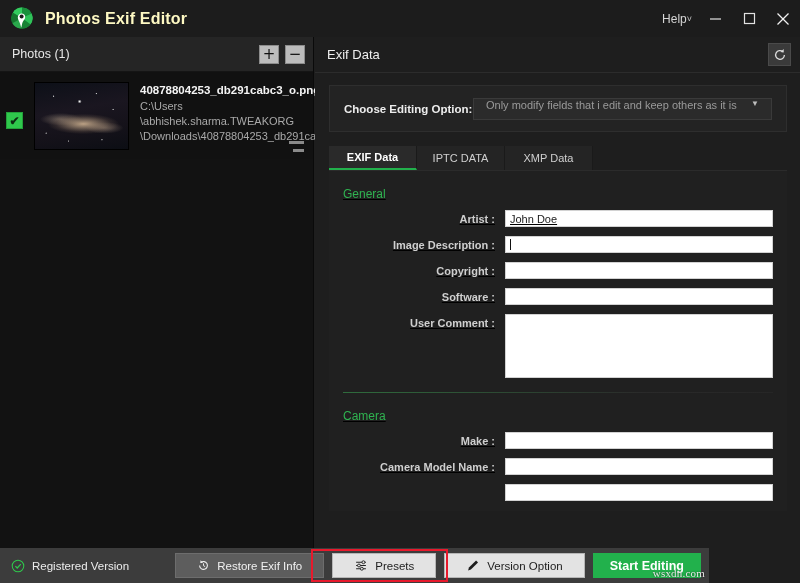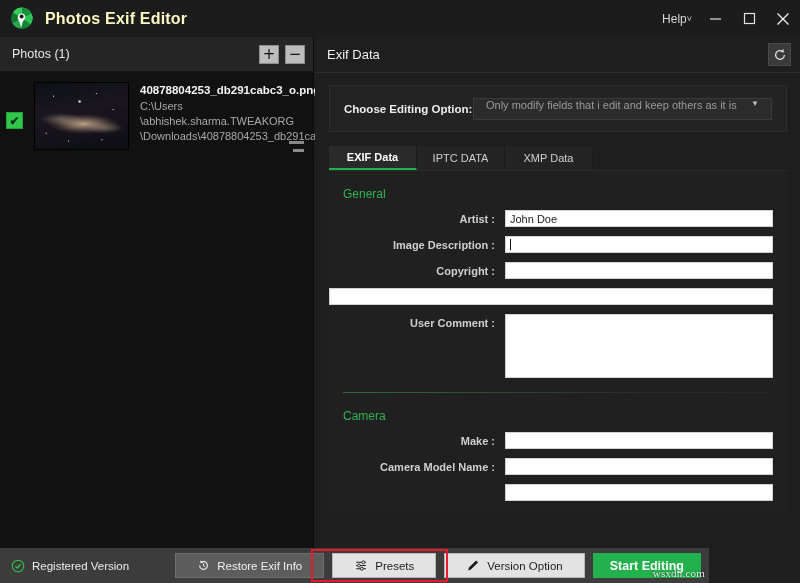--- a/index.html
+++ b/index.html
@@ -128,21 +128,21 @@
     padding: 0 14px; display: flex; align-items: center; justify-content: center;
     font-size: 11px; color: #cfcfcf; background: #242424;
     border-right: 1px solid #1a1a1a; min-width: 88px;
   }
   .tab.active {
     color: #ffffff; font-weight: bold; background: #2a2a2a;
     border-bottom: 2px solid #22b14c;
   }
   .tab-body {
     margin: 0 13px 0 14px; height: 341px; background: #202020;
-    border-top: 1px solid #2b2b2b; overflow: hidden; position: relative;
+    border-top: 1px solid #2b2b2b; overflow: hidden; position: relative; text-decoration: underline;
   }
   .sec-title {
     color: #2fb350; font-size: 12px; margin: 16px 0 0 14px; font-weight: normal;
   }
   .frow { display: flex; align-items: flex-start; margin-top: 9px; padding-right: 14px; }
   .frow .lab {
     width: 176px; text-align: right; color: #cfcfcf; font-size: 11px;
     padding-right: 10px; padding-top: 3px; font-weight: bold;
   }
   .fin {
@@ -302,20 +302,21 @@
             <span class="caret-bar"></span>
           </div>
       </div>
 
       <div class="frow">
         <div class="lab">Copyright :</div>
         <div class="fin"></div>
       </div>
 
       <div class="frow">
+        <div class="lab">Software :</div>
         <div class="fin"></div>
       </div>
 
       <div class="frow">
         <div class="lab">User Comment :</div>
         <div class="fin big"></div>
       </div>
 
       <div class="sec-div"></div>
 

